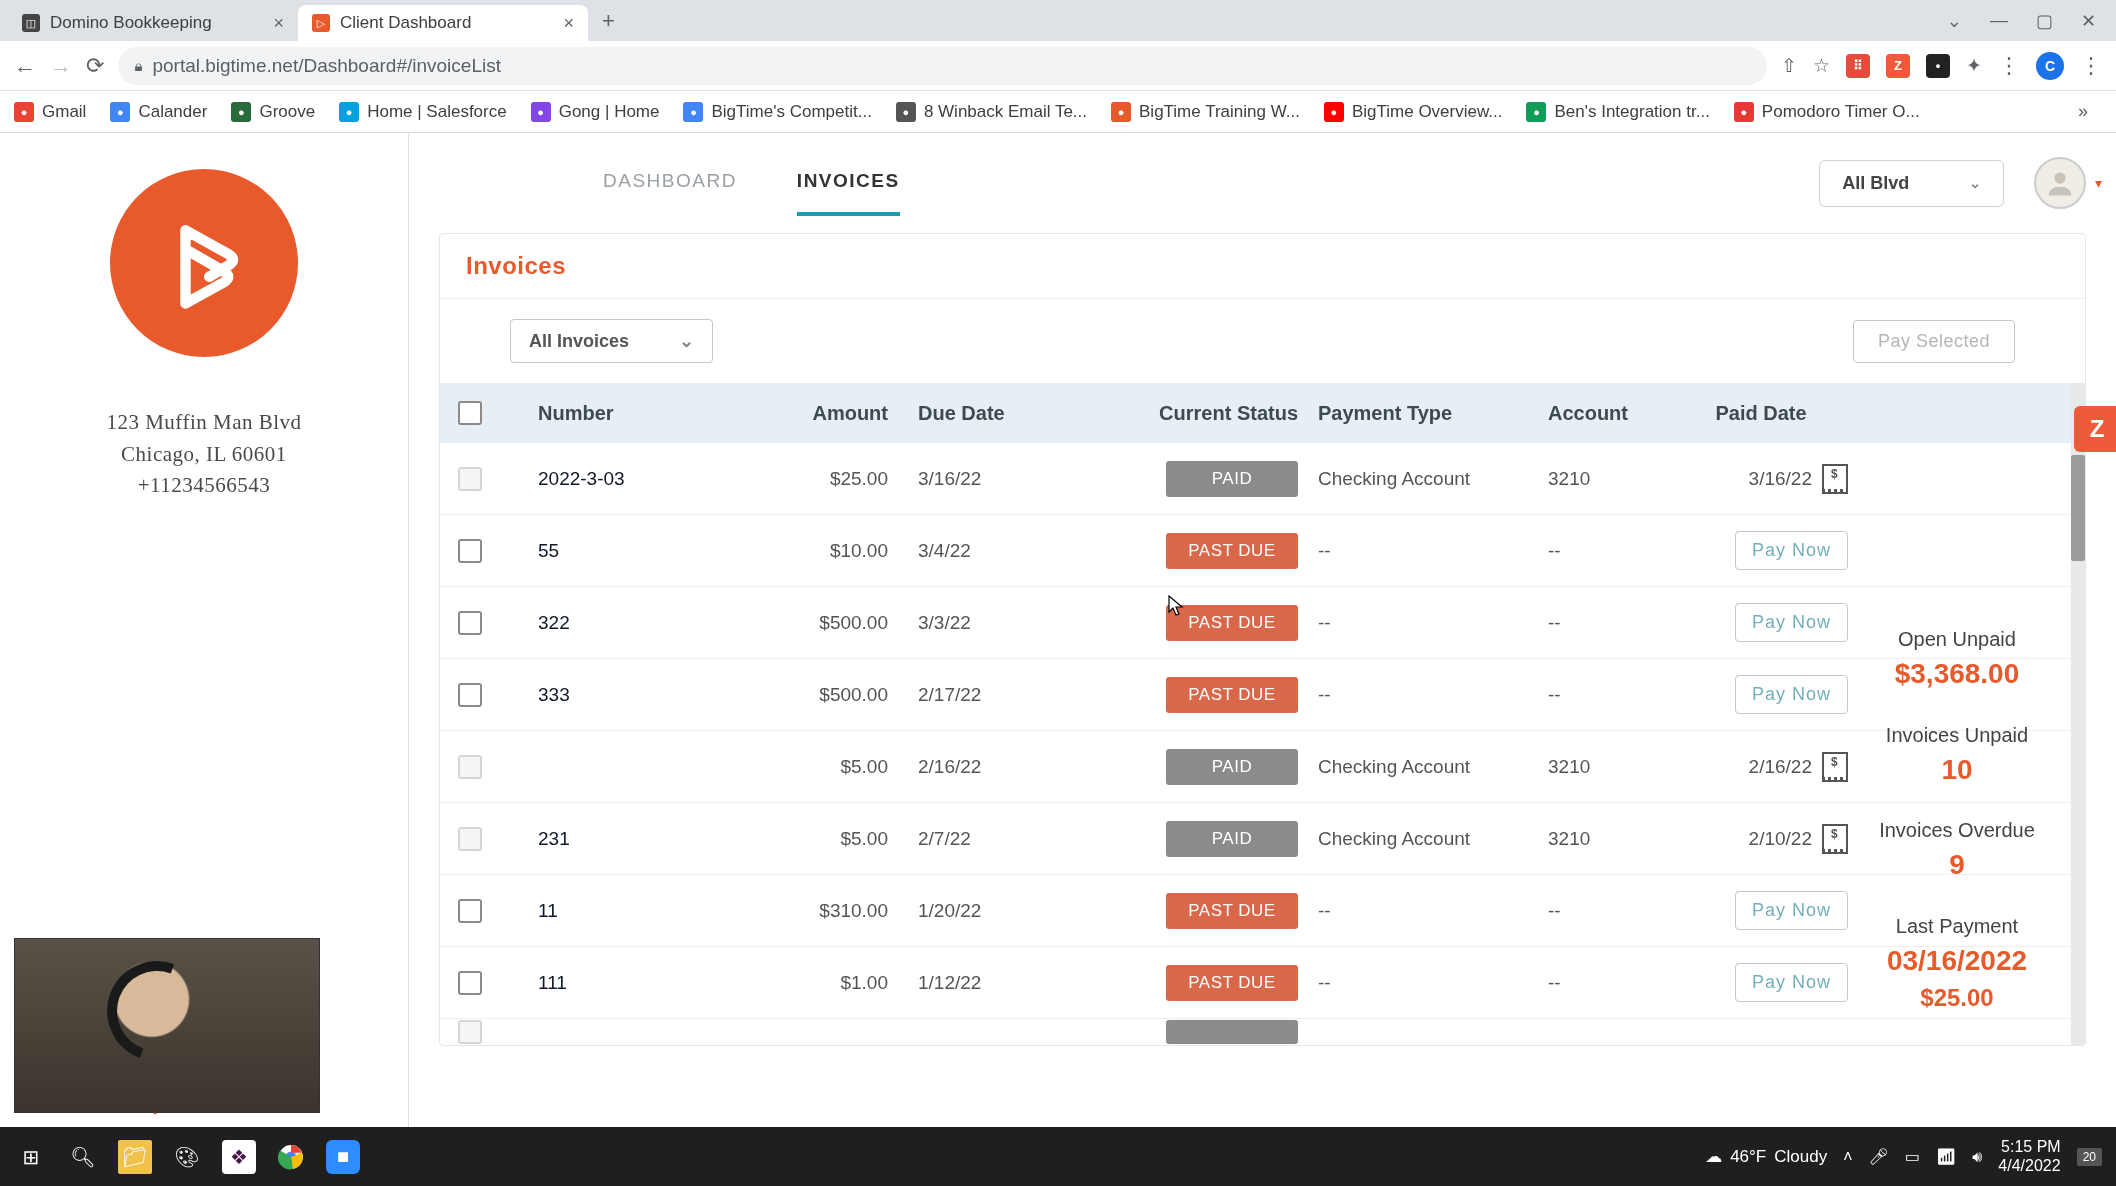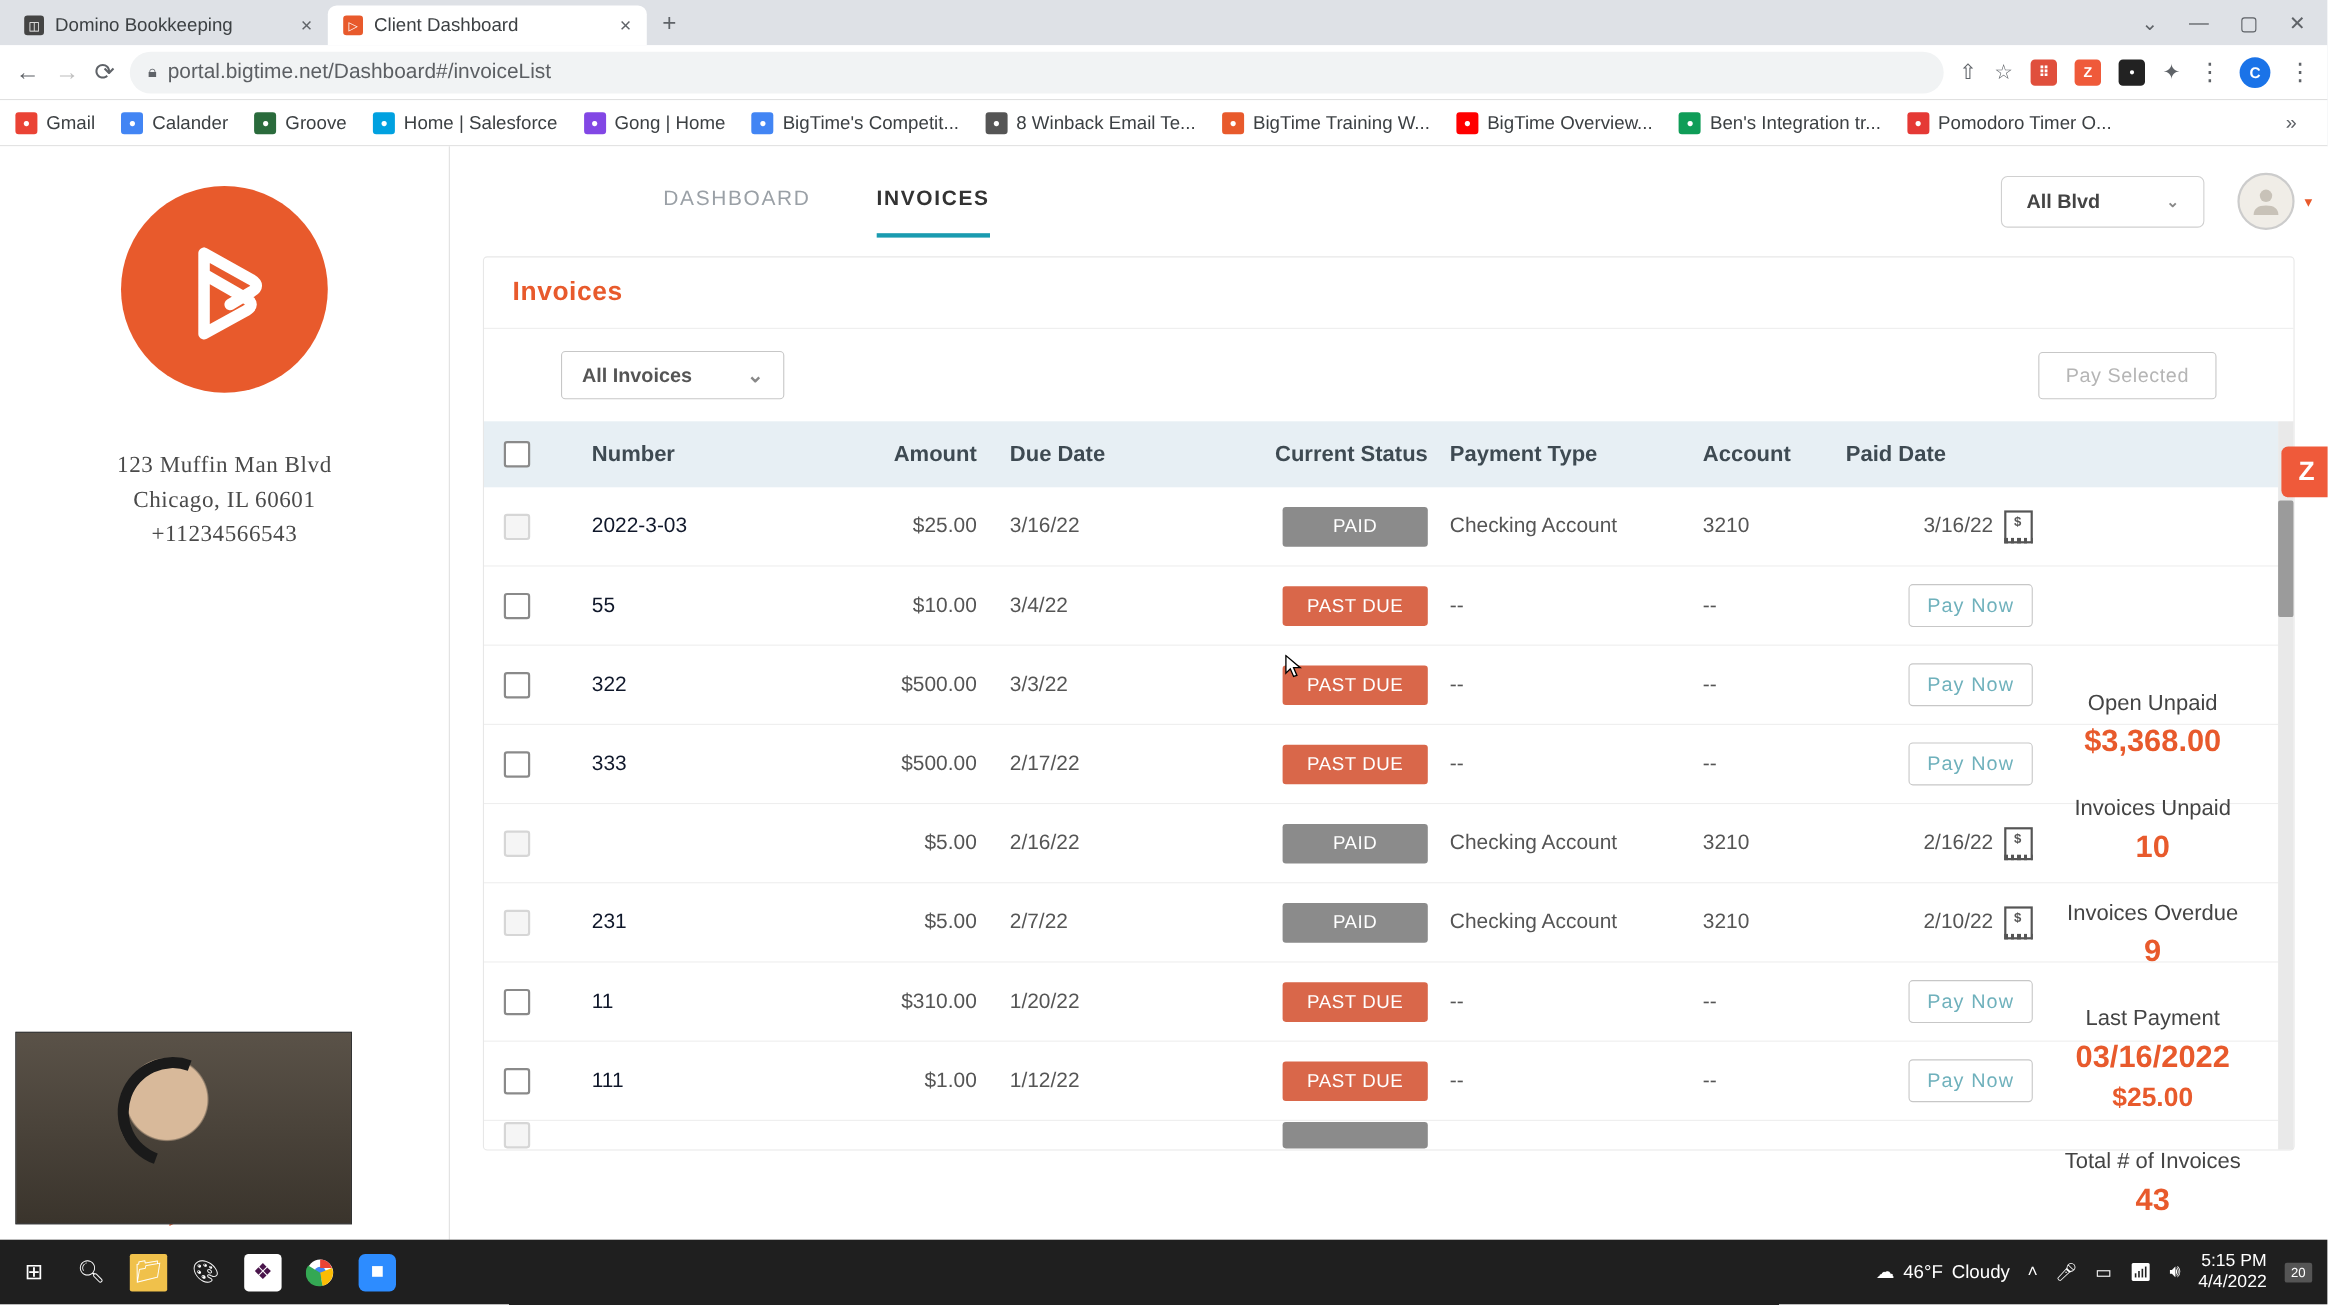--- a/index.html
+++ b/index.html
@@ -261,21 +261,21 @@
           <div class="thead">
             <div class="hcell">
                 <div class="cbx"></div>
               </div>
             <div class="hcell">Number</div>
             <div class="hcell amt">Amount</div>
             <div class="hcell">Due Date</div>
             <div class="hcell" style="text-align:right;padding-right:20px">Current Status</div>
             <div class="hcell">Payment Type</div>
             <div class="hcell">Account</div>
-            <div class="hcell" style="text-align:left;padding-right:14px">Paid Date</div>
+            <div class="hcell" style="text-align:center;padding-right:14px">Paid Date</div>
           </div>
           <div id="rows">
               <div class="row">
                 <div class="cell">
                   <div class="cbx dis"></div>
                 </div>
                 <div class="cell num">2022-3-03</div>
                 <div class="cell amt">$25.00</div>
                 <div class="cell">3/16/22</div>
                 <div class="cell" style="text-align: right; padding-right: 20px;"><span class="status-badge paid">PAID</span></div>
@@ -408,24 +408,20 @@
         <div class="val">10</div>
       </div>
       <div class="grp">
         <div class="lbl">Invoices Overdue</div>
         <div class="val">9</div>
       </div>
       <div class="grp">
         <div class="lbl">Last Payment</div>
         <div class="val">03/16/2022</div>
         <div class="sub">$25.00</div>
-      </div>
-      <div class="grp">
-        <div class="lbl">Total # of Invoices</div>
-        <div class="val">43</div>
       </div>
     </div>
 
   </div>
 </div>
 
 <div class="float-btn">Z</div>
 
 <div class="cursor">
   <svg viewBox="0 0 16 22">

